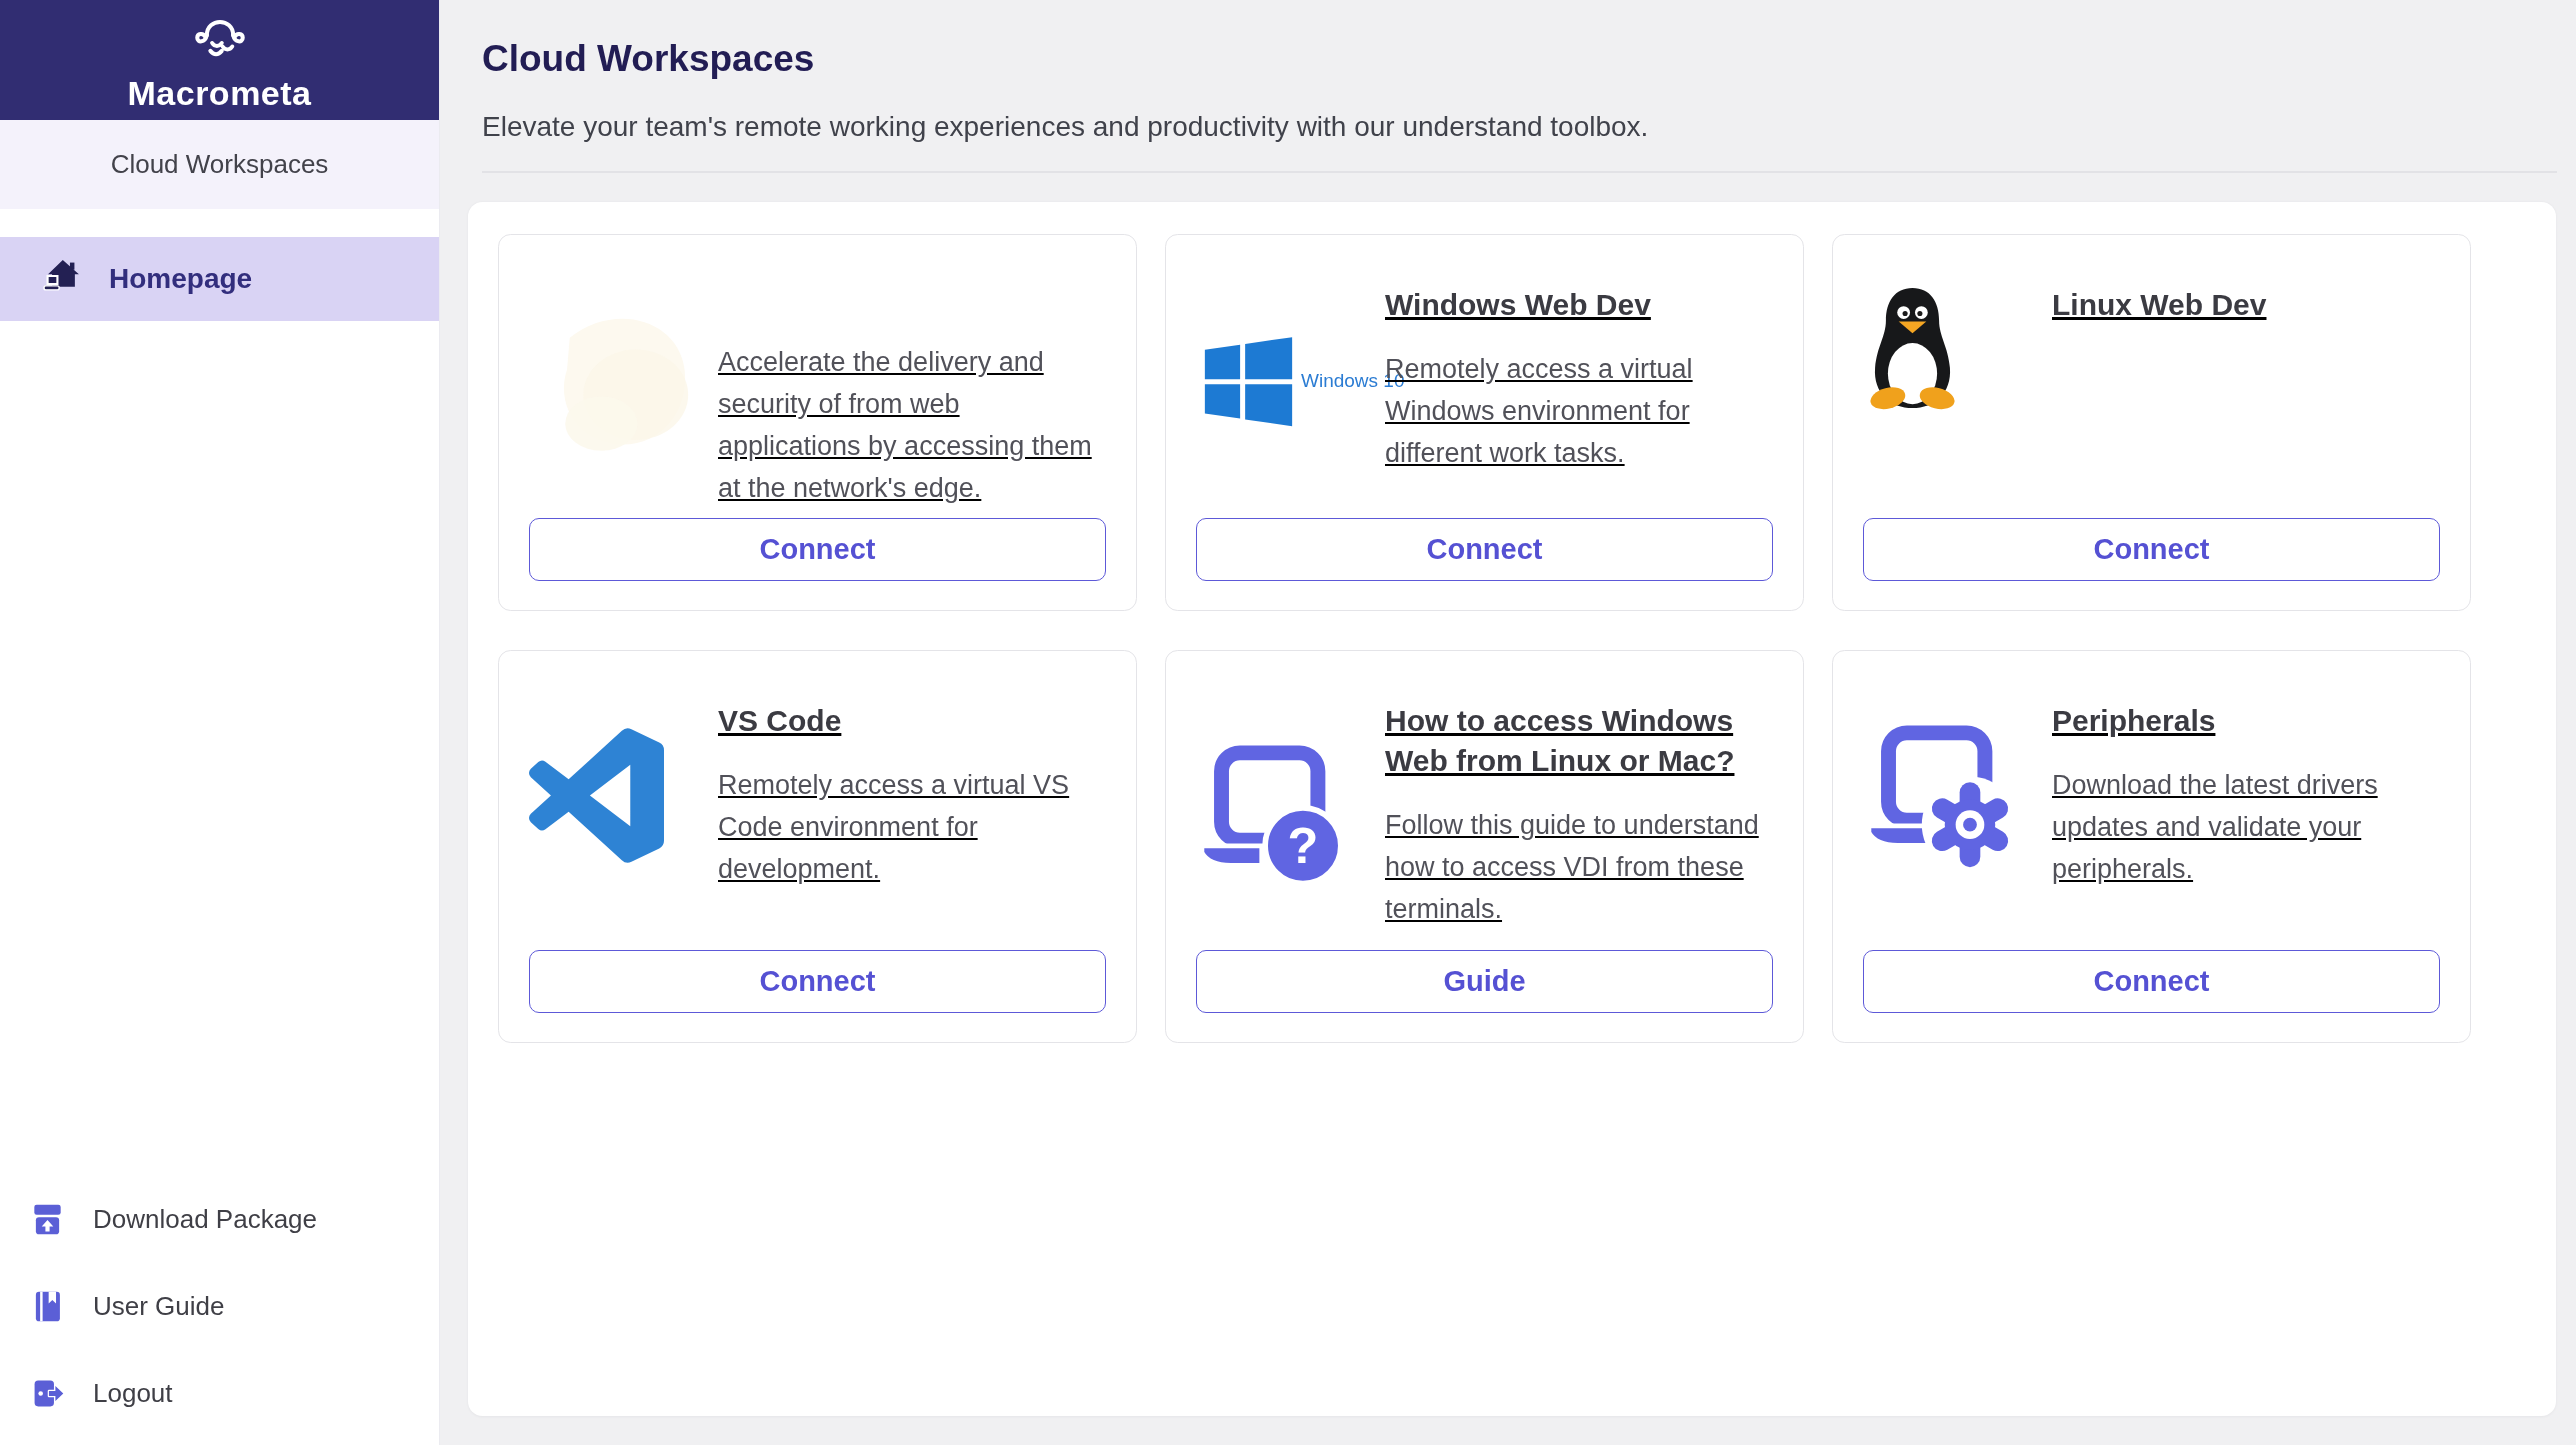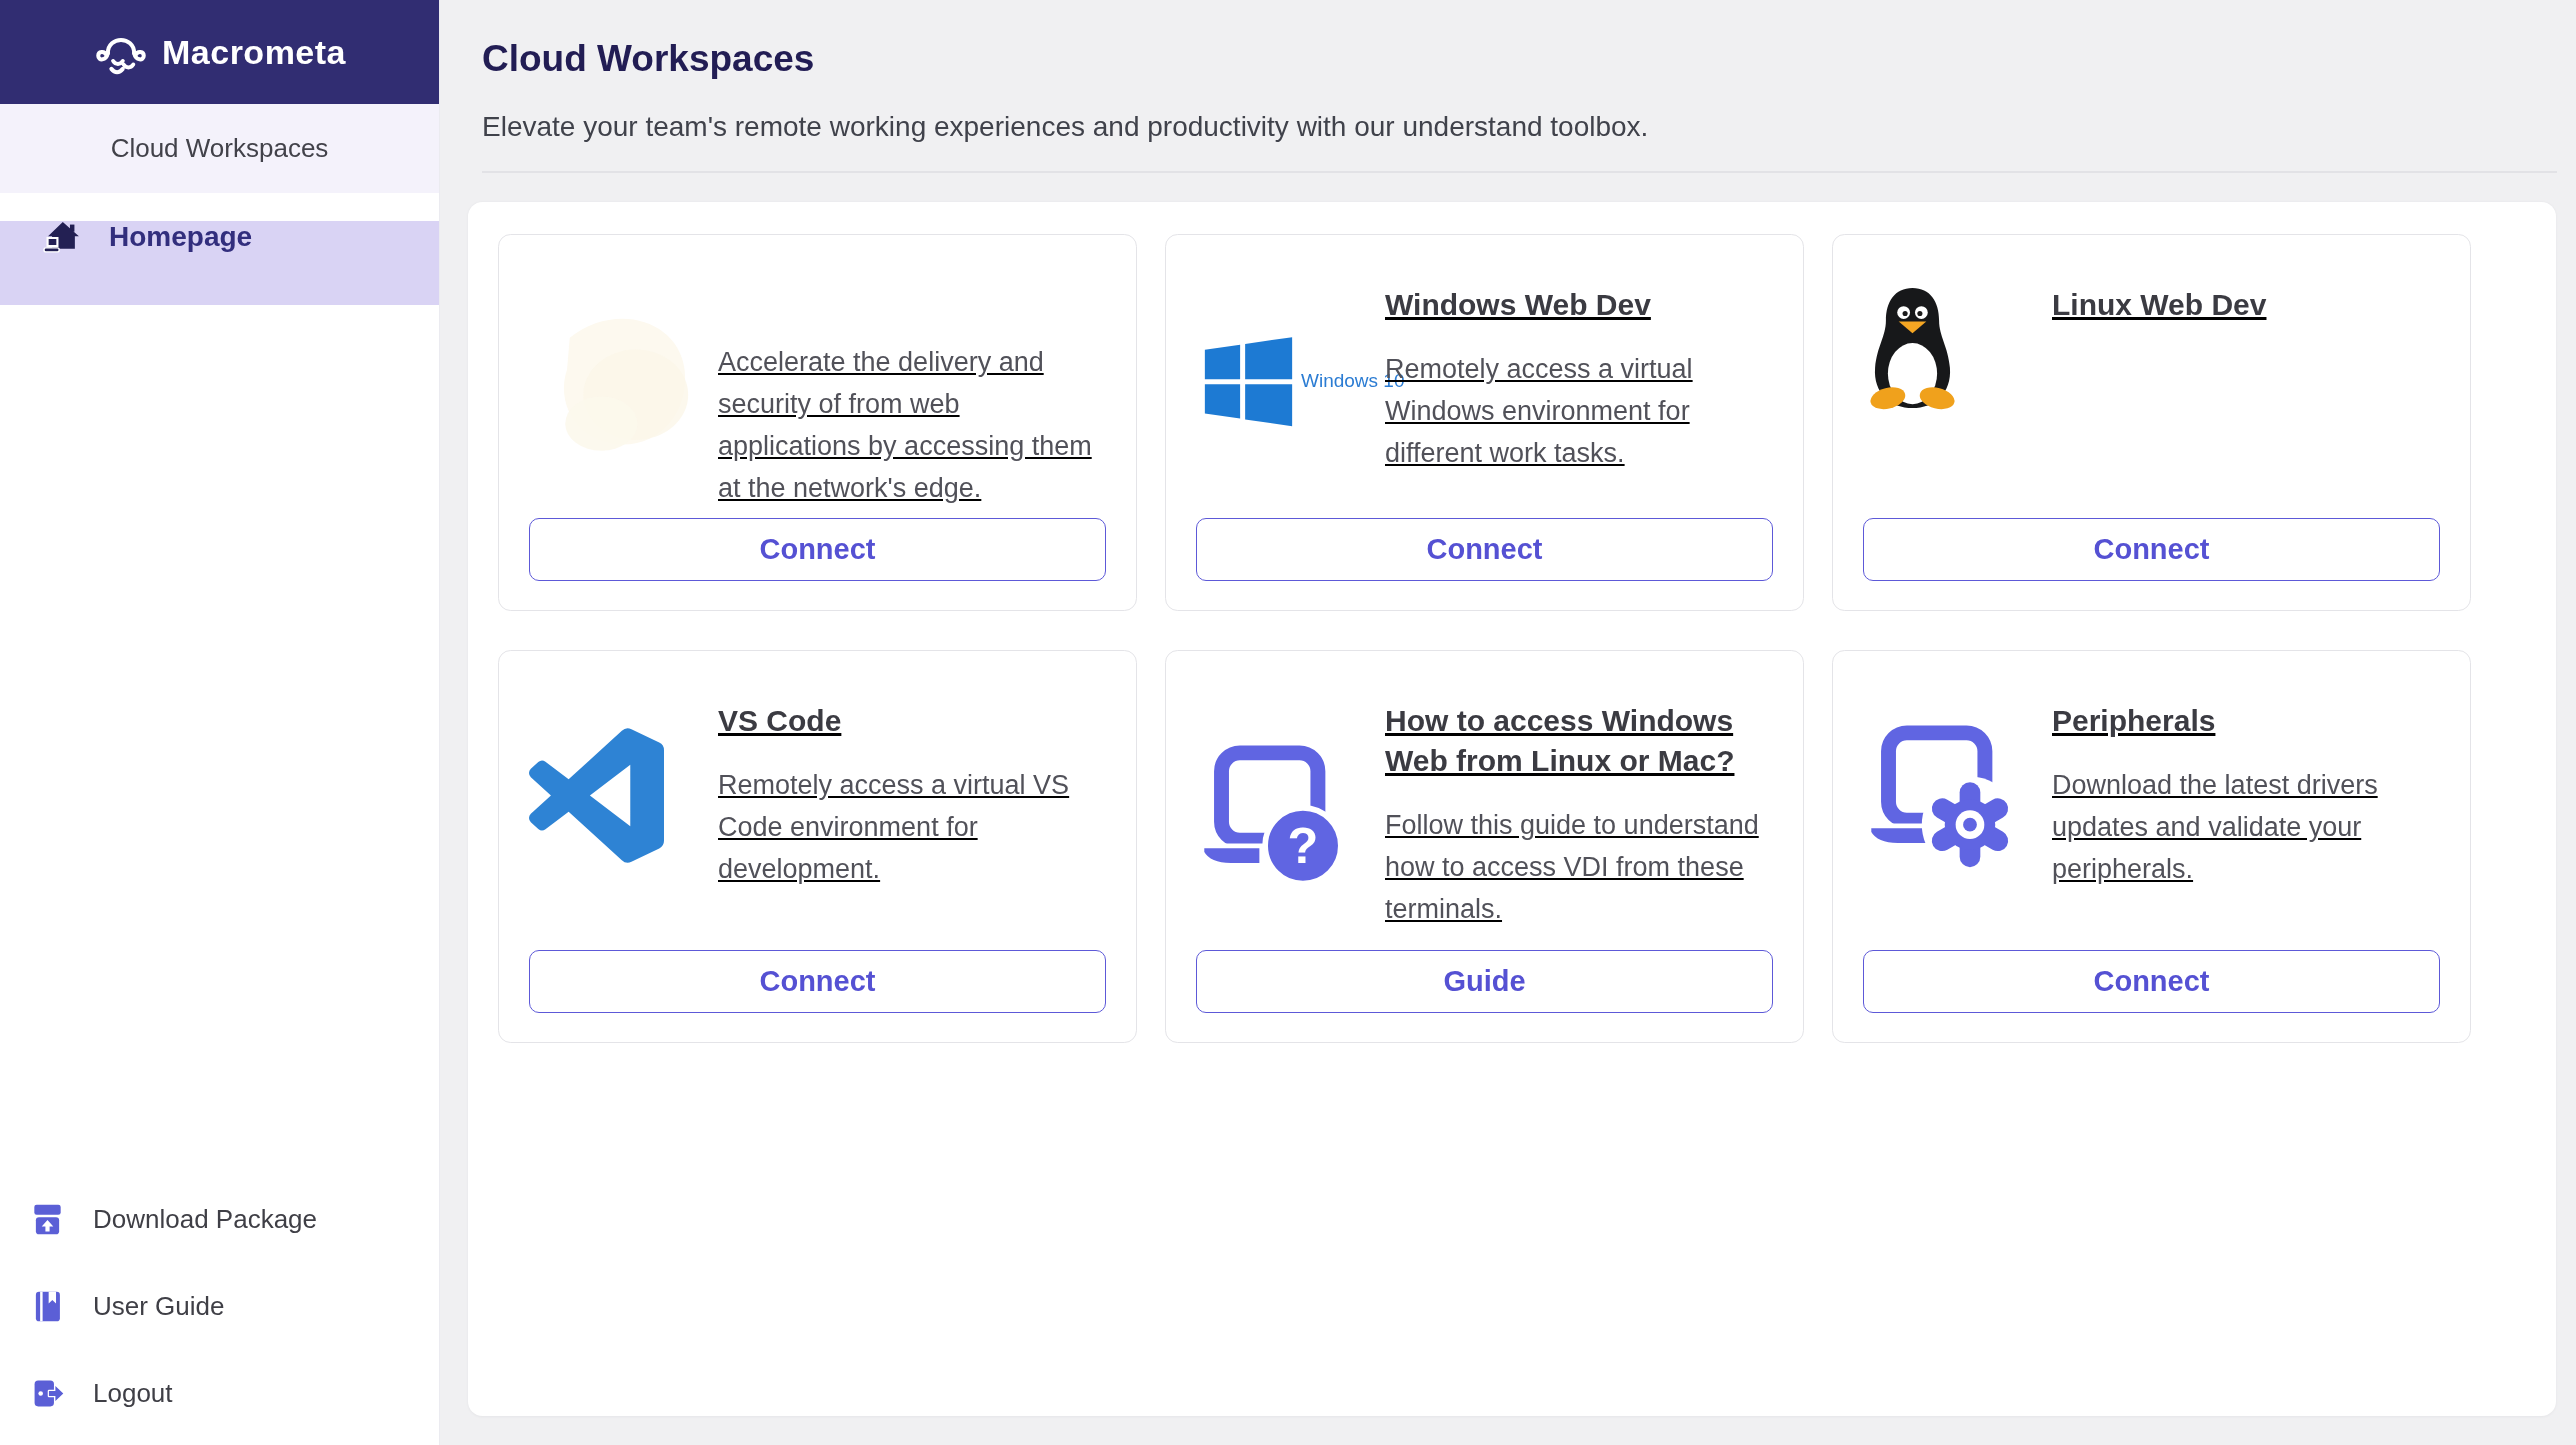--- a/index.html
+++ b/index.html
@@ -7,27 +7,27 @@
   body {
     width:2576px; height:1445px; overflow:hidden; position:relative;
     background:#f0f0f2;
     font-family:"Liberation Sans","DejaVu Sans",sans-serif;
     -webkit-font-smoothing:antialiased;
   }
   .app { display:flex; width:100%; height:100%; }
 
   
   .sidebar { width:440px; flex-shrink:0; background:#ffffff; position:relative; border-right:0.9px solid #ebebf0; }
-  .logo-bar { height:104px; background:#312d72; display:flex; align-items:center; justify-content:center; gap:13px; cursor:pointer; }
+  .logo-bar { height:120px; background:#312d72; display:flex; align-items:center; justify-content:center; gap:13px; cursor:pointer;flex-direction:column; }
   .logo-bar svg { overflow:visible; }
   .brand-name { color:#ffffff; font-size:34px; font-weight:600; letter-spacing:0.5px; }
   .section-label { height:89px; background:#f4f2fb; color:#42424a; font-size:26px;
     display:flex; align-items:center; justify-content:center; }
   .nav-spacer { height:28px; background:#fff; }
-  .nav-item.active { height:84px; background:#d9d3f4; display:flex; align-items:flex-start;
+  .nav-item.active { height:84px; background:#d9d3f4; display:flex; align-items:center;
     padding-left:42px; gap:29px; color:#322e7d; font-size:28px; font-weight:bold; cursor:pointer; }
   .sidebar-footer { position:absolute; left:0; bottom:23.5px; width:100%;
     display:flex; flex-direction:column; gap:31px; }
   .footer-item { display:flex; align-items:center; height:56px; padding-left:29px; gap:28px;
     font-size:26px; color:#3f3f46; cursor:pointer; }
   .f-icon { width:36px; display:flex; justify-content:center; }
 
   
   main { flex:1; position:relative; min-width:0; }
   .page-title { margin:36px 0 0 42px; font-size:37px; line-height:45px; font-weight:bold; color:#221d54; }

